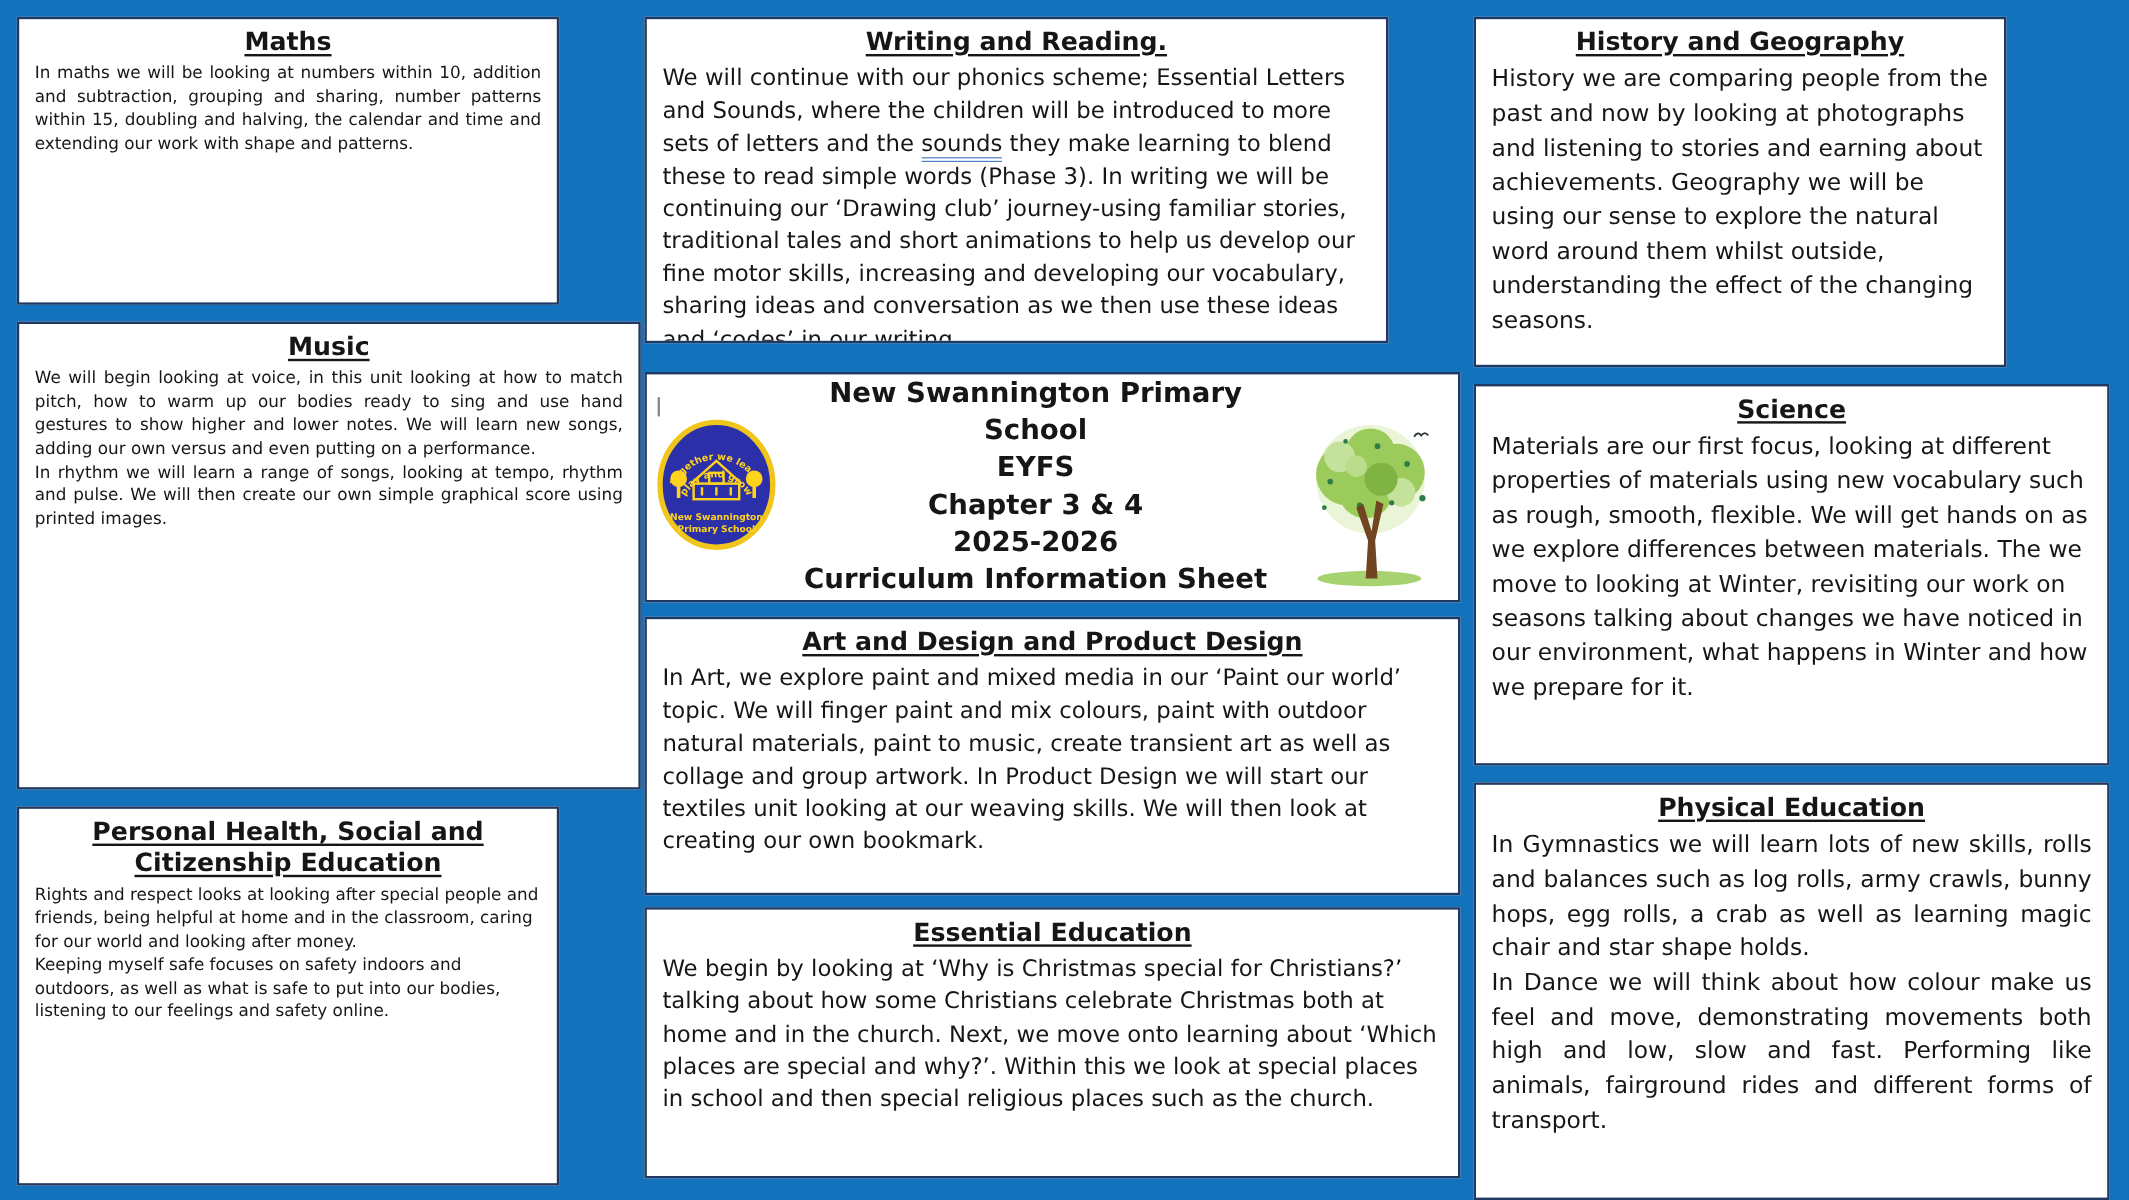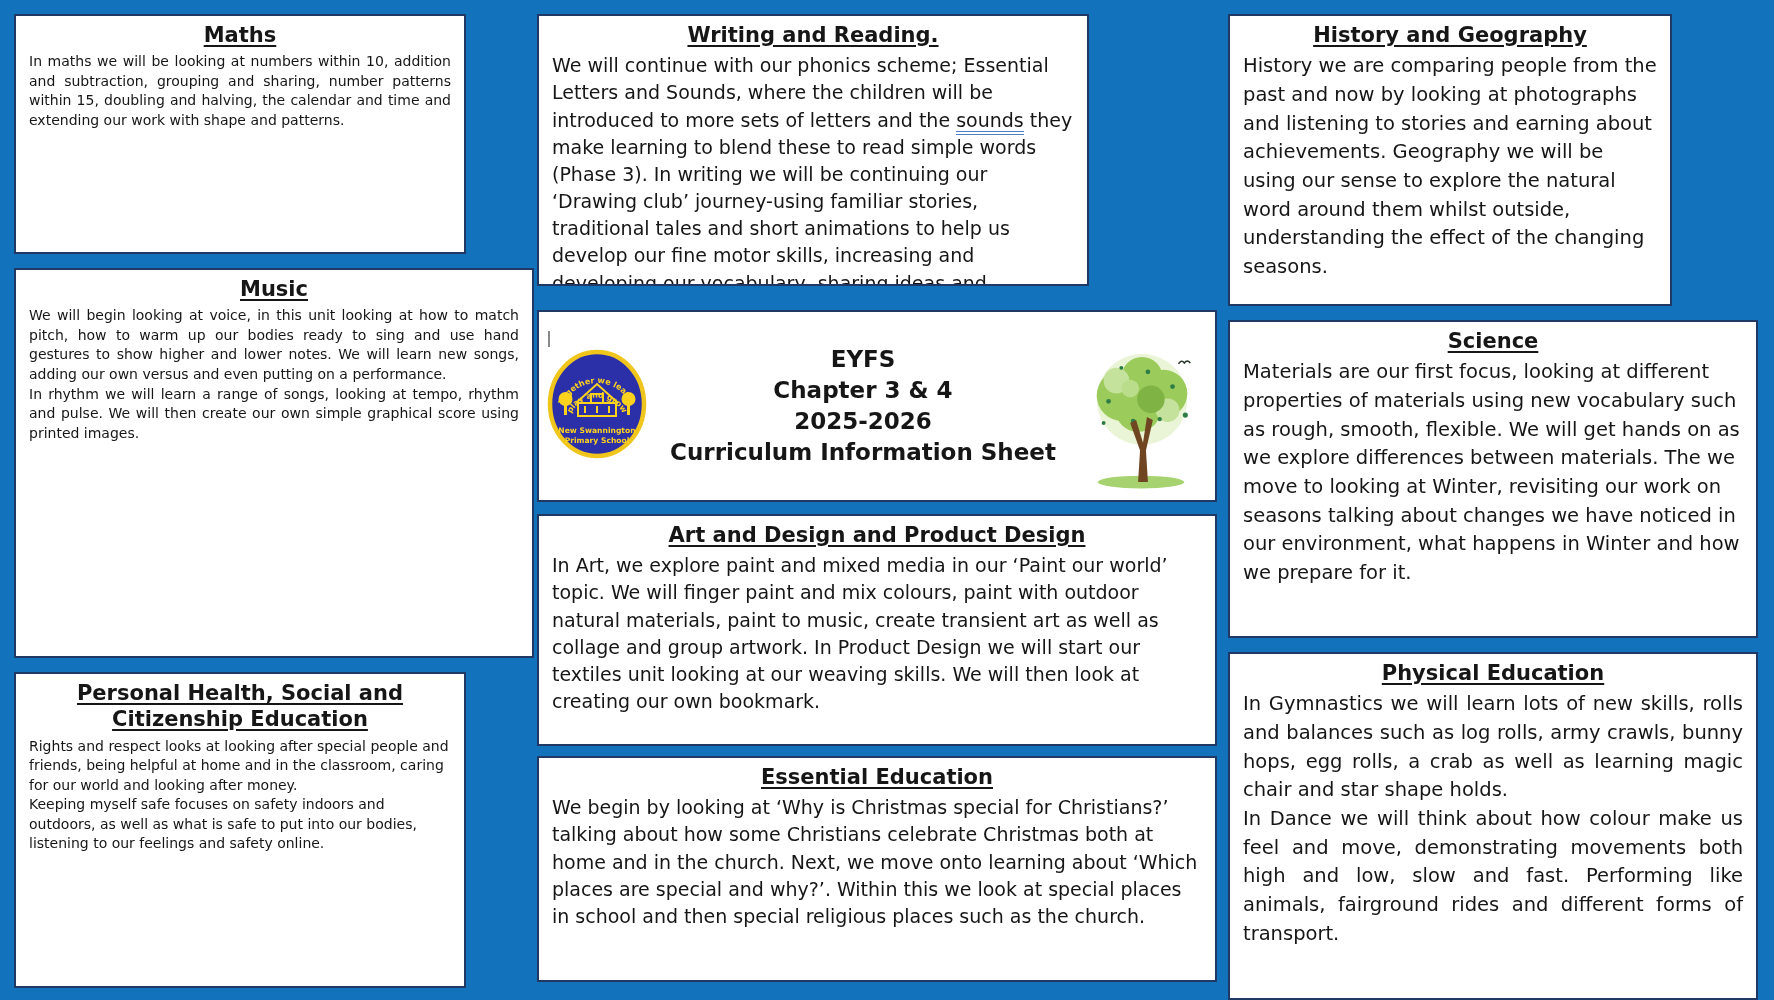--- a/index.html
+++ b/index.html
@@ -44,21 +44,21 @@
   <p class="body-text just">We will begin looking at voice, in this unit looking at how to match pitch, how to warm up our bodies ready to sing and use hand gestures to show higher and lower notes. We will learn new songs, adding our own versus and even putting on a performance.</p>
   <p class="body-text just">In rhythm we will learn a range of songs, looking at tempo, rhythm and pulse. We will then create our own simple graphical score using printed images.</p>
 </div>
 
 <div class="panel" style="left:14px;top:672px;width:452px;height:316px;">
   <div class="panel-title">Personal Health, Social and Citizenship Education</div>
   <p class="body-text">Rights and respect looks at looking after special people and friends, being helpful at home and in the classroom, caring for our world and looking after money.</p>
   <p class="body-text">Keeping myself safe focuses on safety indoors and outdoors, as well as what is safe to put into our bodies, listening to our feelings and safety online.</p>
 </div>
 
-<div class="panel mid" style="left:537px;top:14px;width:552px;height:272px;">
+<div class="panel mid" style="left:537px;top:14px;width:620px;height:272px;">
   <div class="panel-title">Writing and Reading.</div>
   <p class="body-text"><span>We will continue with our phonics scheme; Essential Letters and Sounds, where the children will be introduced to more sets of letters and the </span><span class="grammar-underline">sounds</span><span> they make learning to blend these to read simple words (Phase 3). In writing we will be continuing our ‘Drawing club’ journey-using familiar stories, traditional tales and short animations to help us develop our fine motor skills, increasing and developing our vocabulary, sharing ideas and conversation as we then use these ideas and ‘codes’ in our writing.</span></p>
 </div>
 
 <div class="panel center-box" style="left:537px;top:310px;width:680px;height:192px;">
   <div class="logo-wrap">
     <svg viewBox="0 0 100 112" width="100" height="112">
       <defs>
         <path id="arc1" d="M 15 60 A 37 37 0 0 1 85 60" fill="none"></path>
         <path id="arc2" d="M 23 68 A 29 29 0 0 1 77 68" fill="none"></path>
@@ -78,20 +78,21 @@
         <rect x="17" y="57" width="3" height="10"></rect>
         <circle cx="18.5" cy="51" r="7"></circle>
         <rect x="80" y="57" width="3" height="10"></rect>
         <circle cx="81.5" cy="51" r="7"></circle>
       </g>
       <text x="50" y="85" text-anchor="middle" font-size="7.6" fill="#ffd21e" font-weight="bold">New Swannington</text>
       <text x="50" y="95" text-anchor="middle" font-size="7.6" fill="#ffd21e" font-weight="bold">Primary School</text>
     </svg>
   </div>
   <div class="center-text">
+    <div>New Swannington Primary School</div>
     <div>EYFS</div>
     <div>Chapter 3 &amp; 4</div>
     <div>2025-2026</div>
     <div>Curriculum Information Sheet</div>
   </div>
   <div class="tree-wrap">
     <svg viewBox="0 0 130 140" width="128" height="138">
       <ellipse cx="63" cy="130" rx="44" ry="6.5" fill="#a6d36f"></ellipse>
       <circle cx="64" cy="46" r="46" fill="#eaf4d6"></circle>
       <g fill="#9bcb5a">

